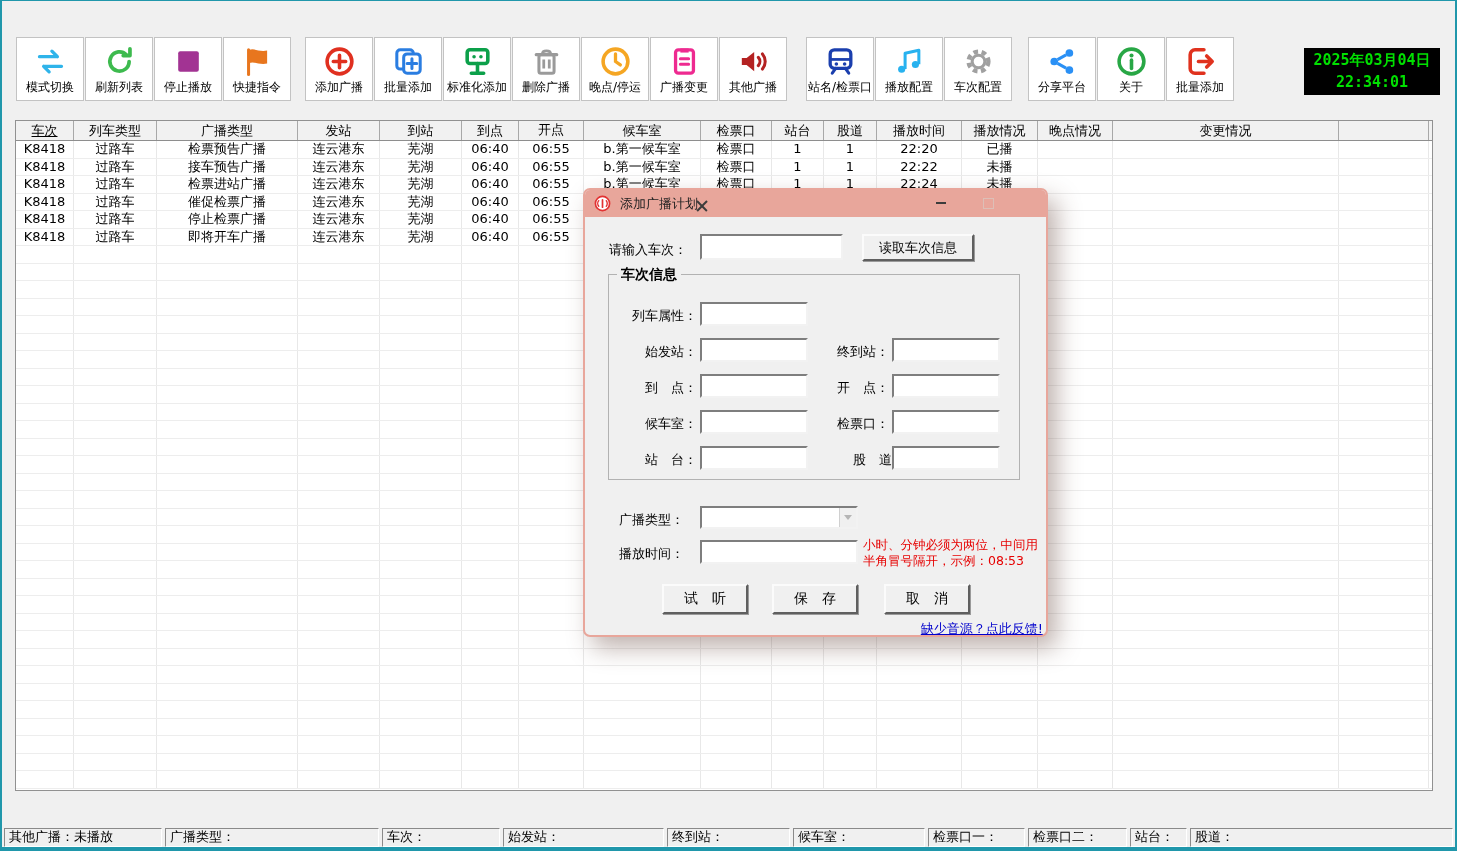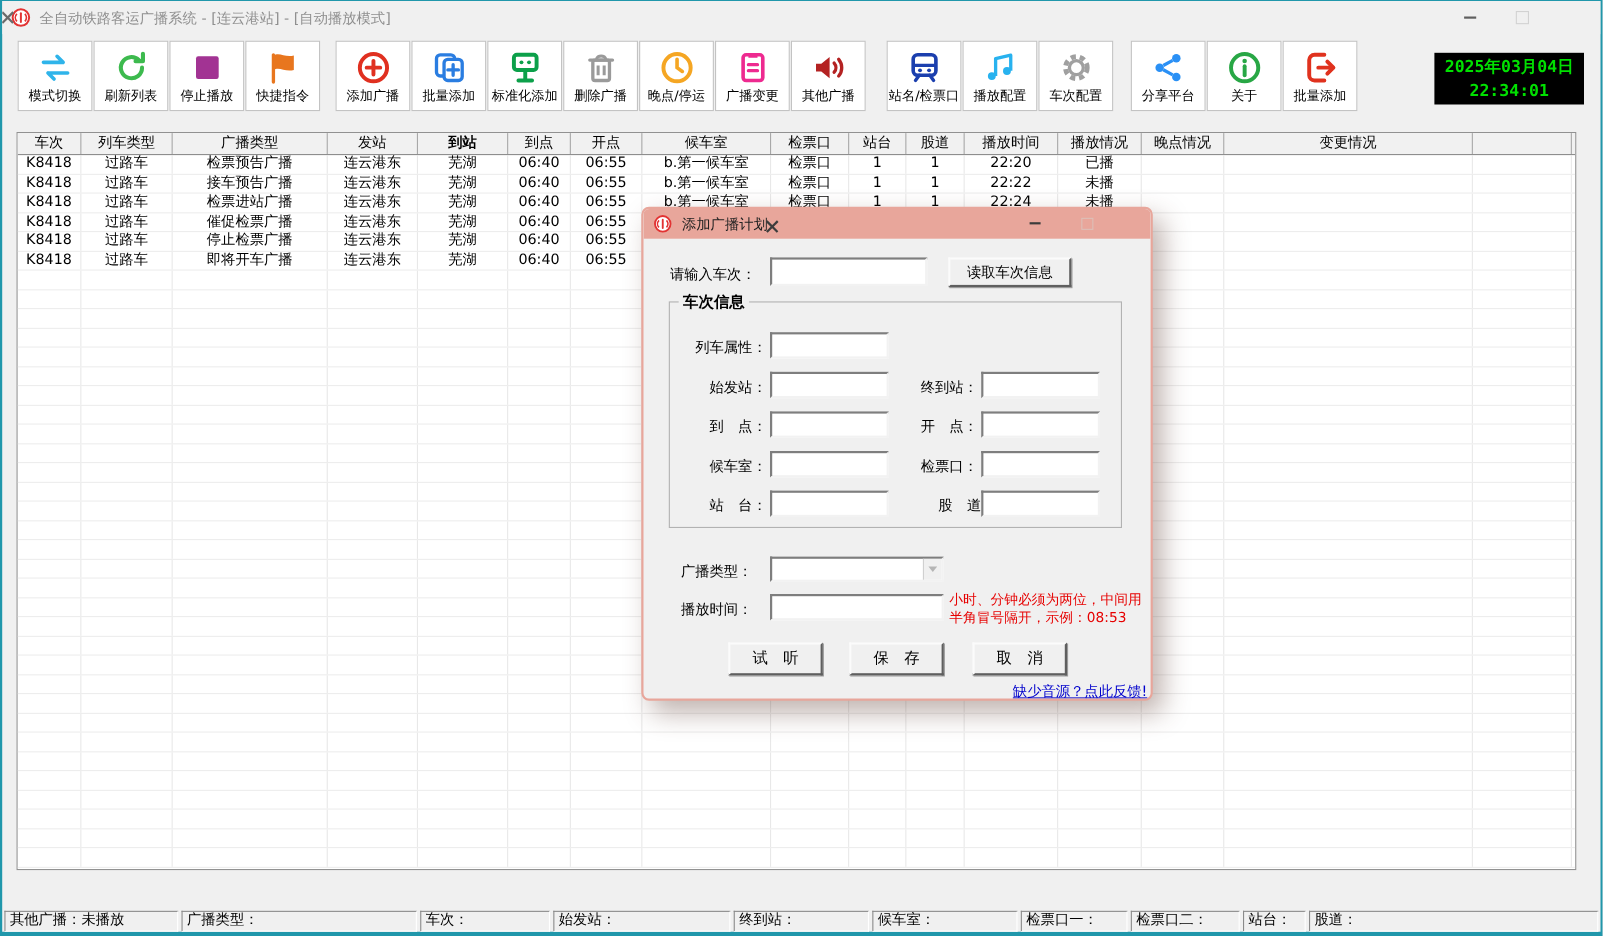--- a/index.html
+++ b/index.html
@@ -82,31 +82,20 @@
   .dlg-hint { position:absolute; left:278px; top:347px; width:182px; font-size:12.5px; line-height:1.28;
               color:#e60000; white-space:nowrap; }
   .dlg-link { position:absolute; right:3px; top:430px; font-size:13px; color:#0000cc;
               text-decoration:underline; white-space:nowrap; }
 </style>
 </head>
 <body>
 
 <div id="root">
 
-  <div class="titlebar">
-    <span class="app-icon"><svg viewBox="0 0 24 24">
-          <circle cx="12" cy="12" r="10" fill="#fff" stroke="#e23333" stroke-width="2.4"></circle>
-          <rect x="10.8" y="5.5" width="2.4" height="13" rx="1.2" fill="#e23333"></rect>
-          <path d="M7.2 7.5c-2.6 2.6-2.6 6.4 0 9M16.8 7.5c2.6 2.6 2.6 6.4 0 9" fill="none" stroke="#e23333" stroke-width="2"></path>
-        </svg></span>
-    <span class="app-title">全自动铁路客运广播系统 - [连云港站] - [自动播放模式]</span>
-    <span class="win-ctl ctl-min" style="right:104px;"></span>
-    <span class="win-ctl ctl-max" style="right:56px;"></span>
-    <span class="win-ctl ctl-close" style="right:10px;"></span>
-  </div>
 
   <div class="tb-group" style="left:14px;">
       <div class="tb-btn">
         <span class="tb-icon" style="color: rgb(47, 180, 234);">
           <svg viewBox="0 0 24 24">
             <path d="M4 8.5h13M17 8.5l-4-4M20 15.5H7M7 15.5l4 4" fill="none" stroke="currentColor" stroke-width="2.4" stroke-linecap="round" stroke-linejoin="round"></path>
           </svg>
         </span>
         <span class="tb-label">模式切换</span>
       </div>
@@ -274,25 +263,25 @@
       </div>
     </div>
 
   <div class="clock">
     <div>2025年03月04日</div>
     <div>22:34:01</div>
   </div>
 
   <div class="table">
     <div class="thead" id="thead">
-        <div class="th" style="width: 58px;">车次</div>
+        <div class="th" style="width: 58px; text-decoration: underline;">车次</div>
         <div class="th" style="width: 83px;">列车类型</div>
         <div class="th" style="width: 141px;">广播类型</div>
         <div class="th" style="width: 82px;">发站</div>
-        <div class="th" style="width: 82px; font-weight: bold;">到站</div>
+        <div class="th" style="width: 82px;">到站</div>
         <div class="th" style="width: 57px;">到点</div>
         <div class="th" style="width: 65px; font-family: Liberation Mono, monospace;">开点</div>
         <div class="th" style="width: 117px;">候车室</div>
         <div class="th" style="width: 71px;">检票口</div>
         <div class="th" style="width: 52px;">站台</div>
         <div class="th" style="width: 53px;">股道</div>
         <div class="th" style="width: 85px;">播放时间</div>
         <div class="th" style="width: 76px;">播放情况</div>
         <div class="th" style="width: 75px;">晚点情况</div>
         <div class="th" style="width: 226px;">变更情况</div>

